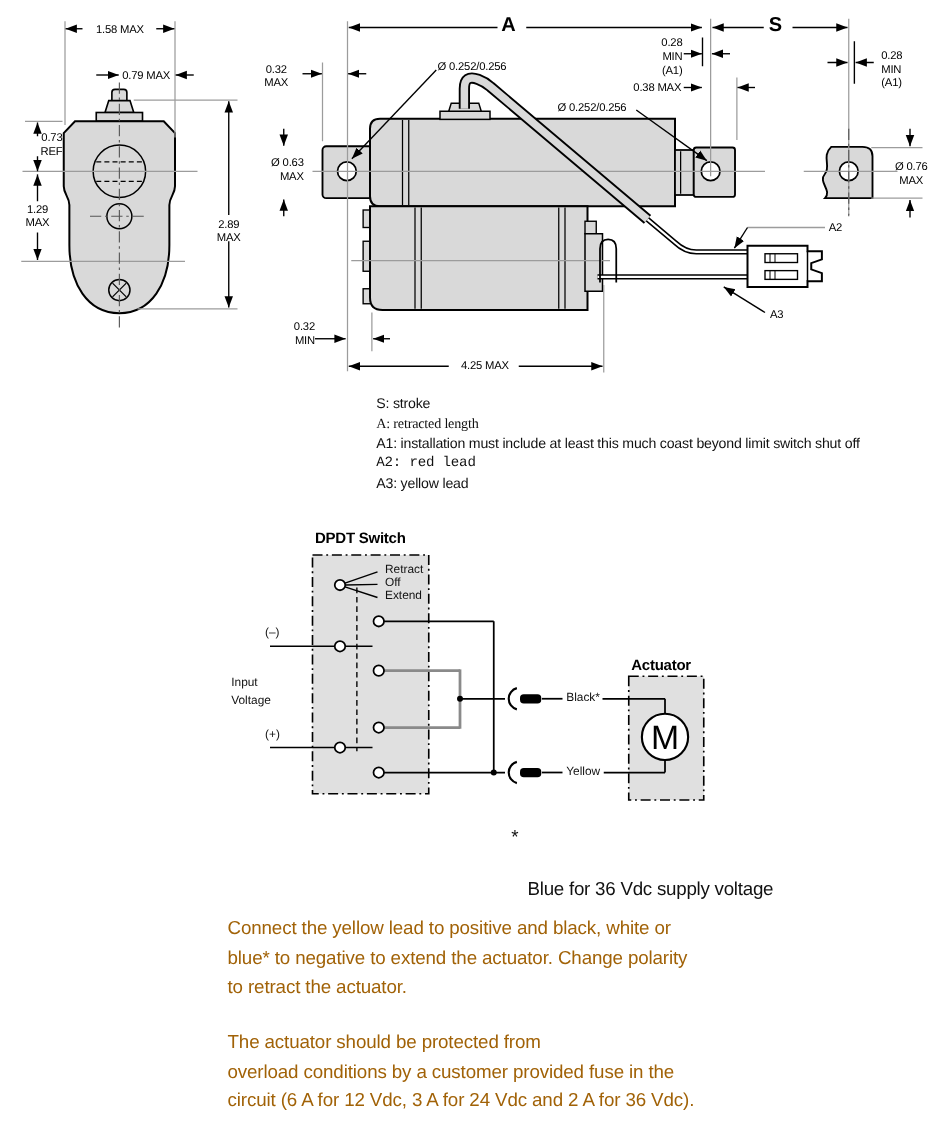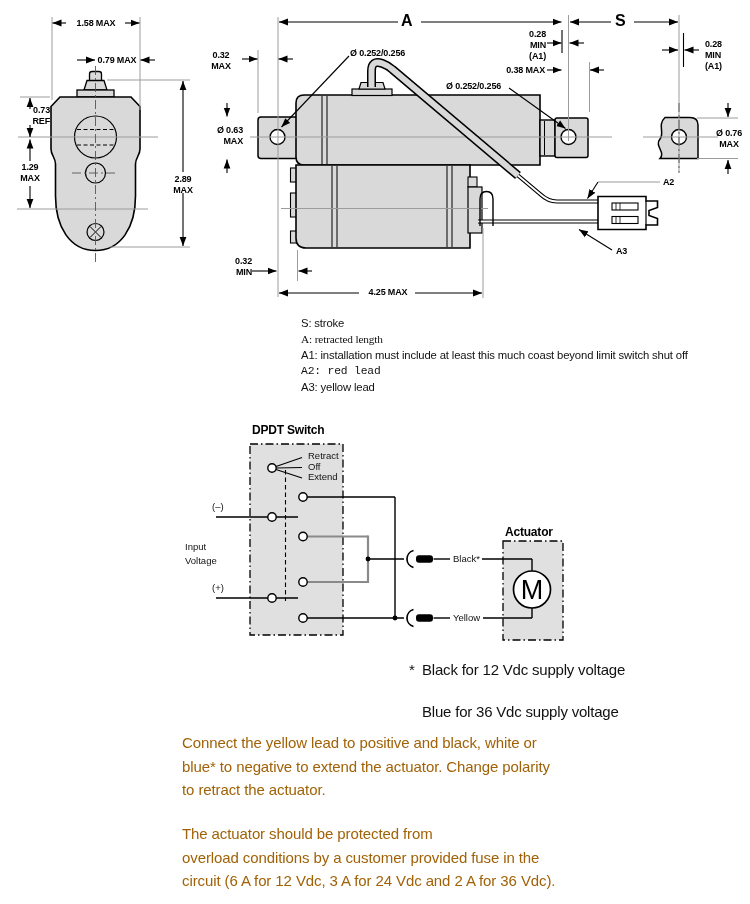--- a/index.html
+++ b/index.html
@@ -1,19 +1,19 @@
 <!DOCTYPE html>
 <html><head>
 <meta charset="utf-8">
 <style>
   html,body{margin:0;padding:0;background:#fff;}
   #page{position:relative;width:750px;height:904px;background:#ffffff;overflow:hidden;
         font-family:"Liberation Sans","DejaVu Sans",sans-serif;color:#000;}
   svg{position:absolute;left:0;top:0;}
-  .lbl{position:absolute;font-size:9px;font-weight:bold;letter-spacing:-0.15px;
+  .lbl{position:absolute;font-size:9px;font-weight:normal;letter-spacing:-0.15px;
        line-height:10.8px;white-space:pre-line;color:#000;}
   .lbl.c{text-align:center;}
   .lbl.r{text-align:right;}
   .big{position:absolute;font-size:16px;font-weight:bold;}
   .wlbl{position:absolute;font-size:9.5px;line-height:11px;white-space:pre-line;color:#111;}
   .btitle{position:absolute;font-size:12px;font-weight:bold;letter-spacing:-0.2px;}
   .legend-line{position:absolute;font-size:11.3px;letter-spacing:-0.15px;white-space:nowrap;color:#111;}
   .foot{position:absolute;font-size:15px;line-height:21px;letter-spacing:-0.2px;color:#111;}
   .note{position:absolute;font-size:15px;line-height:23.5px;letter-spacing:-0.1px;
         white-space:pre-line;color:#a16207;}
@@ -274,21 +274,20 @@
 <span class="wlbl" style="left:212px;top:501px;">(–)</span>
 <span class="wlbl" style="left:185px;top:540px;line-height:14px;">Input
 Voltage</span>
 <span class="wlbl" style="left:212px;top:582px;">(+)</span>
 <span class="wlbl" style="left:453px;top:553px;">Black*</span>
 <span class="wlbl" style="left:453px;top:612px;">Yellow</span>
 <span class="btitle" style="left:505px;top:525px;">Actuator</span>
 <span class="motor-m" style="left:512px;top:575px;width:40px;text-align:center;">M</span>
 
 <span class="foot" style="left:409px;top:659px;">*</span>
-<span class="foot" style="left:422px;top:659px;">Black for 12 Vdc supply voltage</span>
 <span class="foot" style="left:422px;top:701px;">Blue for 36 Vdc supply voltage</span>
 
 <div class="note" style="left:182px;top:731px;width:440px;">Connect the yellow lead to positive and black, white or
 blue* to negative to extend the actuator. Change polarity
 to retract the actuator.</div>
 <div class="note" style="left:182px;top:822px;width:470px;">The actuator should be protected from
 overload conditions by a customer provided fuse in the
 circuit (6 A for 12 Vdc, 3 A for 24 Vdc and 2 A for 36 Vdc).</div>
 
 </div>

